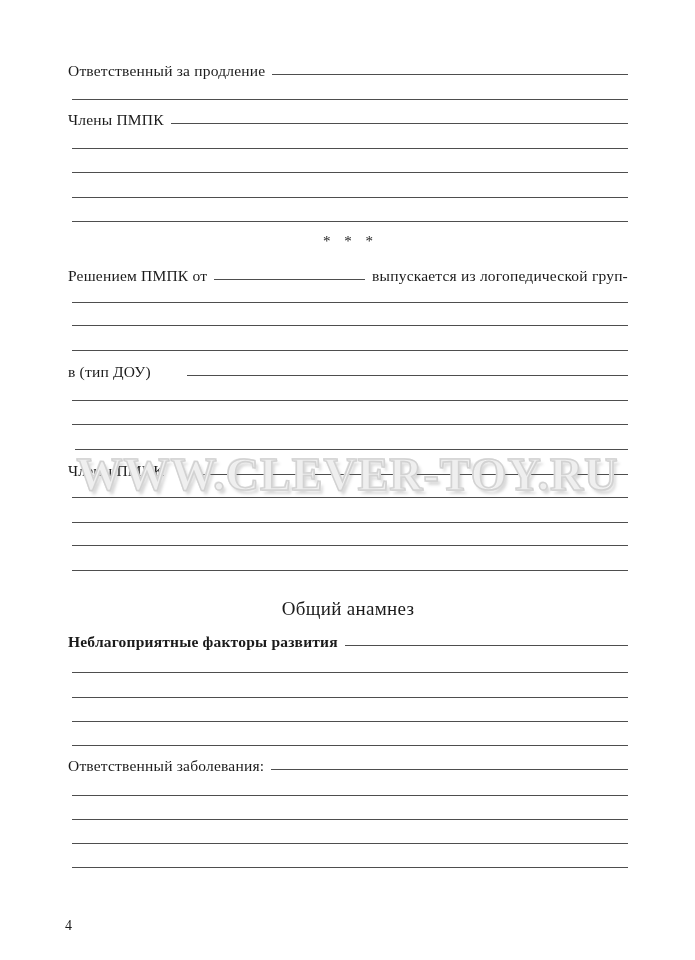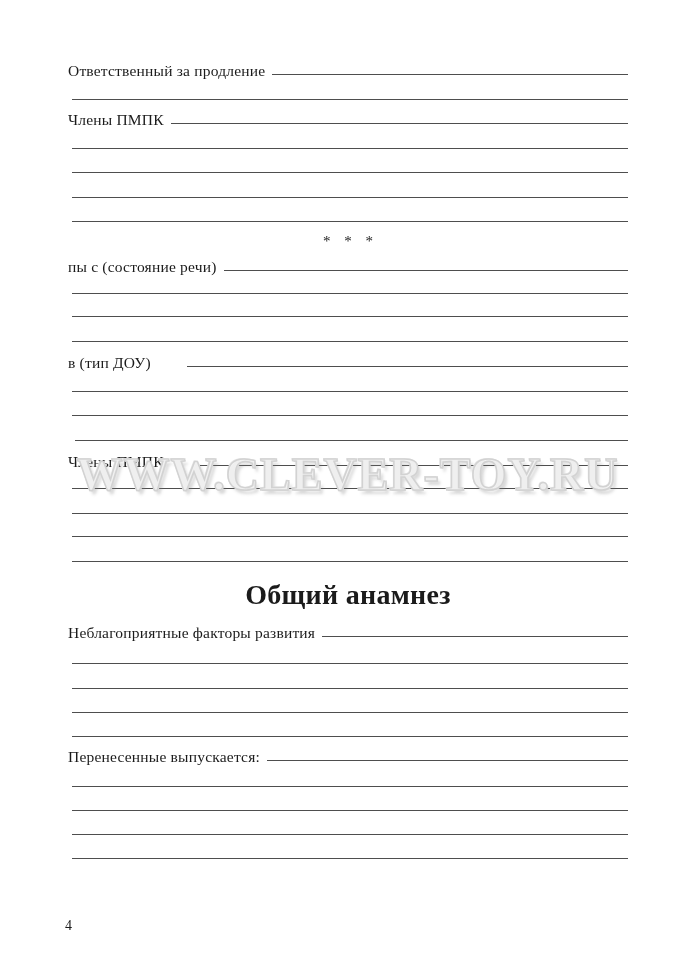--- a/index.html
+++ b/index.html
@@ -37,39 +37,39 @@
   .line.mid { flex: 1; }
   .sfx { line-height: 1; margin-bottom: -3px; margin-left: 7px; }
   
   .h245 { height: 24.5px; }
   .h22 { height: 22px; }
   .h23 { height: 23px; }
   .h24 { height: 24px; }
   .h25 { height: 25px; gap: 29px; }
   .h26 { height: 26px; }
   .h27 { height: 27px; }
-  .h28 { height: 28px; }
+  .h28 { height: 28px; font-weight: bold; }
   .h31 { height: 31px; }
   .divider {
     height: 27px;
     display: flex;
     align-items: flex-end;
     justify-content: center;
     font-size: 15px;
     letter-spacing: 5px;
     line-height: 1;
     padding-left: 5px;
   }
   .heading {
     height: 47px;
     display: flex;
     align-items: flex-end;
     justify-content: center;
-    font-weight: bold;
-    font-size: 28px;
+    font-weight: normal;
+    font-size: 19px;
     line-height: 1;
     letter-spacing: 0.3px;
   }
   .watermark {
     position: absolute;
     left: 46px;
     right: 46px;
     top: 438px;
     height: 72px;
     display: flex;
@@ -122,23 +122,24 @@
       </div>
     <div class="r h245">
         <span class="line full"></span>
       </div>
     <div class="r h245">
         <span class="line full"></span>
       </div>
 
     <div class="divider">* * *</div>
 
-    <div class="r h22">
-      <span class="lbl">пы с (состояние речи)</span>
-      <span class="line"></span>
+    <div class="r h31">
+      <span class="lbl">Решением ПМПК от</span>
+      <span class="line mid"></span>
+      <span class="sfx">выпускается из логопедической груп-</span>
     </div>
     <div class="r h23">
         <span class="line full"></span>
       </div>
     <div class="r h23">
         <span class="line full"></span>
       </div>
     <div class="r h25">
         <span class="line full"></span>
       </div>
@@ -187,21 +188,21 @@
         <span class="line full"></span>
       </div>
     <div class="r h24">
         <span class="line full"></span>
       </div>
     <div class="r h24">
         <span class="line full"></span>
       </div>
 
     <div class="r h24">
-      <span class="lbl">Перенесенные выпускается:</span>
+      <span class="lbl">Ответственный заболевания:</span>
       <span class="line"></span>
     </div>
     <div class="r h26">
         <span class="line full"></span>
       </div>
     <div class="r h24">
         <span class="line full"></span>
       </div>
     <div class="r h24">
         <span class="line full"></span>

